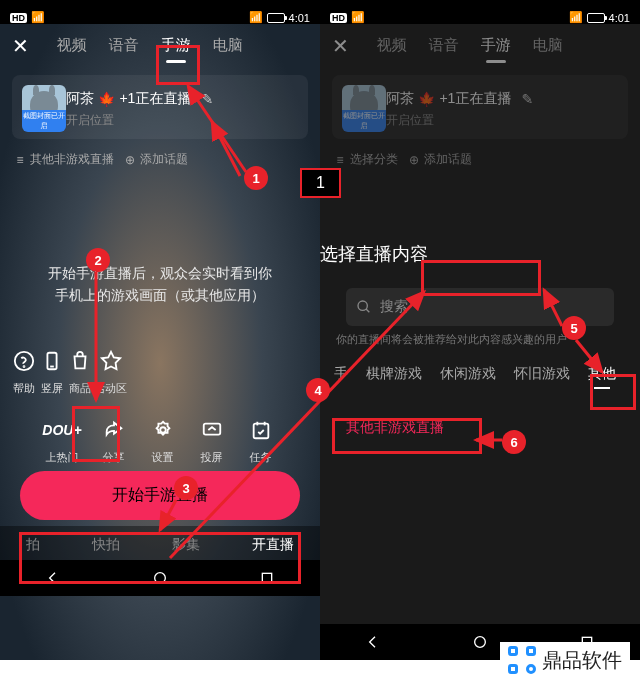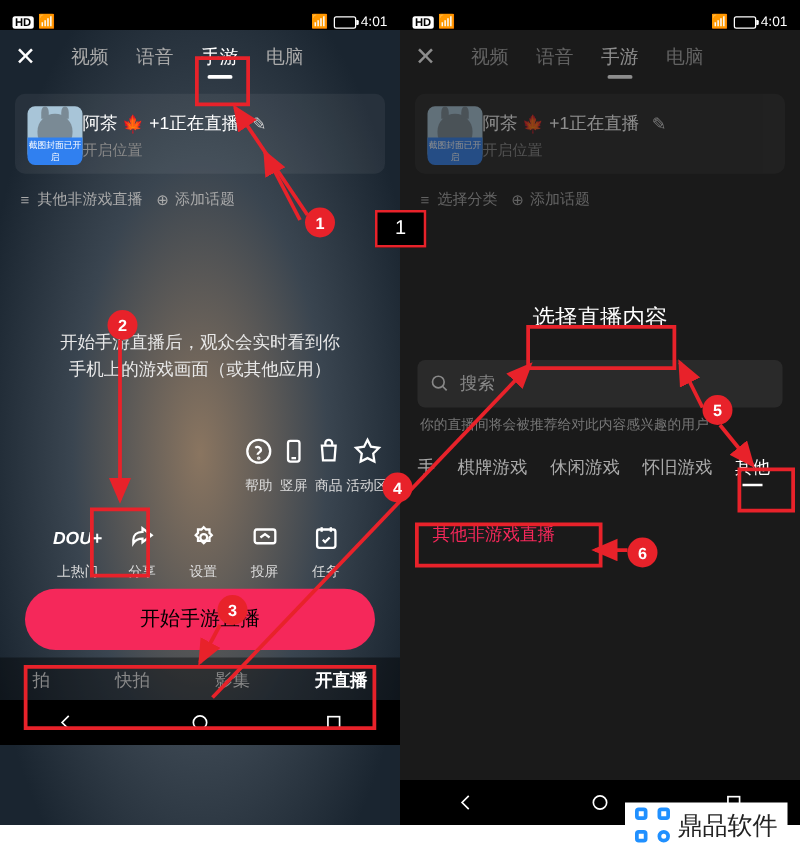--- a/index.html
+++ b/index.html
@@ -28,32 +28,32 @@
 .totoro::after{content:"";position:absolute;top:-6px;right:3px;width:6px;height:10px;background:#7a8a95;border-radius:50% 50% 0 0}
 .stream-info{flex:1}
 .stream-title{color:#fff;font-size:14px;display:flex;align-items:center;gap:4px}
 .leaf{color:#f0a020}
 .edit-icon{color:#ccc;margin-left:6px}
 .stream-sub{color:#888;font-size:12px;margin-top:4px}
 .chips{display:flex;gap:10px;padding:4px 14px;font-size:12px;color:#aaa}
 .chip{display:flex;align-items:center;gap:4px}
 .chip-icon{width:12px;height:12px;display:inline-flex;align-items:center;justify-content:center}
 .desc{text-align:center;color:#e8e8e8;font-size:14px;line-height:1.6;padding:0 28px;margin-top:90px}
-.icon-row{display:flex;justify-content:flex-end;padding:0 10px;margin-top:40px}
+.icon-row{display:flex;justify-content:flex-start;padding:0 10px;margin-top:40px}
 .icon-item{display:flex;flex-direction:column;align-items:center;gap:6px;color:#ddd;font-size:11px}
 .icon-box{width:28px;height:28px;display:flex;align-items:center;justify-content:center;color:#fff}
 .icon-row2{display:flex;justify-content:space-around;padding:0 35px;margin-top:20px}
 .start-btn{margin:6px 20px;background:#f5285a;color:#000000;text-align:center;padding:14px;border-radius:28px;font-size:16px}
 .bottom-tabs{display:flex;justify-content:space-around;padding:10px 0 6px;color:#888;font-size:14px;background:rgba(0,0,0,0.4)}
-.bottom-tab.active{color:#fff;font-weight:700}
+.bottom-tab.active{color:#fff;font-weight:400}
 .nav-bar{height:36px;background:#000;display:flex;justify-content:space-around;align-items:center;color:#fff}
 .nav-btn{width:24px;height:24px;display:flex;align-items:center;justify-content:center}
 .right-content{padding-top:70px}
-.right-title{color:#fff;font-size:18px;font-weight:500;text-align:center}
-.search-box{margin:22px 14px 6px;background:#2a2a2a;border-radius:6px;padding:10px;color:#888;font-size:14px;display:flex;align-items:center;gap:8px}
+.right-title{color:#fff;font-size:18px;font-weight:500;text-align:left}
+.search-box{margin:22px 26px 6px;background:#2a2a2a;border-radius:6px;padding:10px;color:#888;font-size:14px;display:flex;align-items:center;gap:8px}
 .search-hint{color:#777;font-size:11px;padding:0 16px}
 .cat-tabs{display:flex;gap:18px;padding:18px 14px 10px;color:#aaa;font-size:14px;align-items:center;overflow:hidden}
 .cat-tab{white-space:nowrap}
 .cat-tab.active{color:#fff;position:relative}
 .cat-tab.active::after{content:"";position:absolute;bottom:-6px;left:20%;right:20%;height:2px;background:#fff}
 .other-item{margin:14px;padding:12px;color:#f5285a;font-size:14px}
 .redbox{border:3px solid #e8222a;position:absolute;pointer-events:none;z-index:50}
 .red-circle{position:absolute;width:24px;height:24px;background:#e8222a;border-radius:50%;color:#fff;display:flex;align-items:center;justify-content:center;font-size:13px;font-weight:bold;z-index:60}
 .arrow-svg{position:absolute;z-index:55;pointer-events:none}
 .annot{position:absolute;background:#000;color:#fff;border:2px solid #e8222a;padding:4px 14px;font-size:16px;z-index:56}

